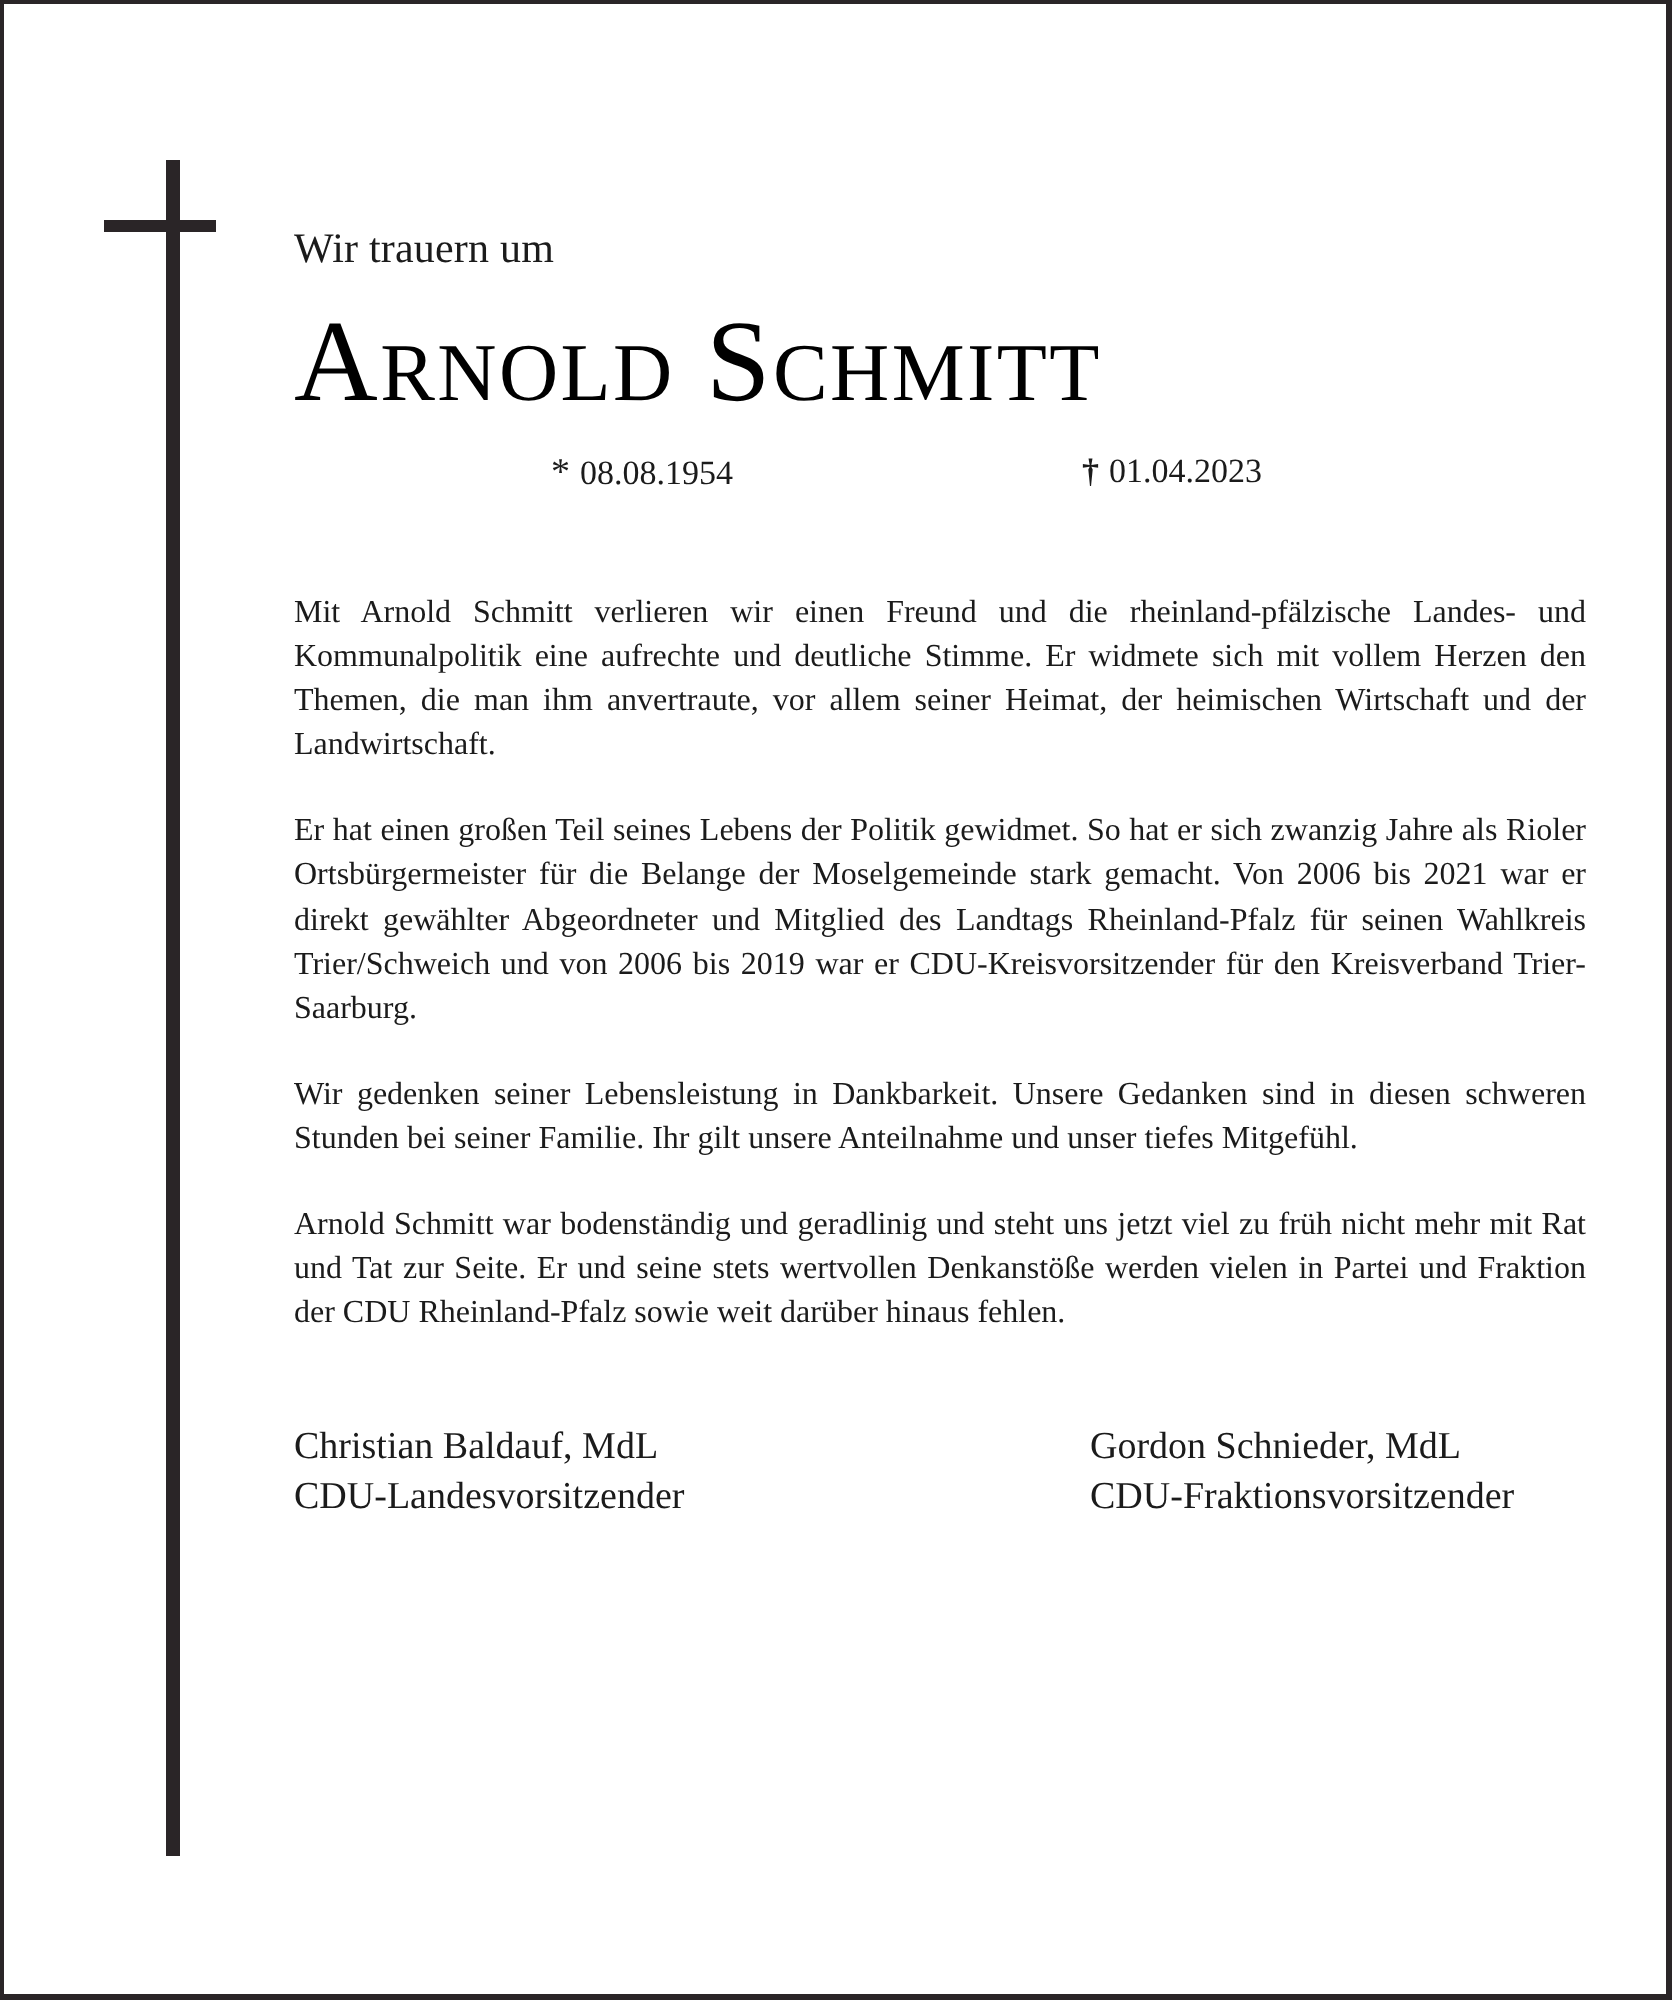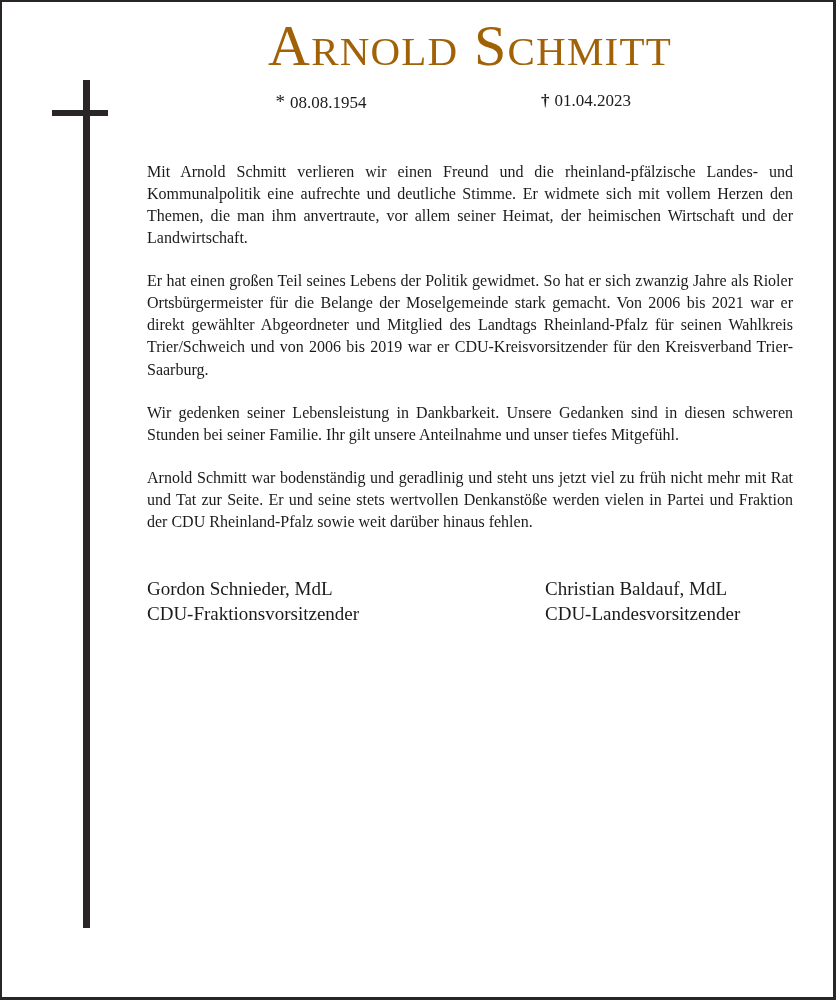--- a/index.html
+++ b/index.html
@@ -61,27 +61,27 @@
 
   .mourn-line {
     font-size: 21px;
     line-height: 1.2;
     letter-spacing: .1px;
     padding-top: 110px;
     color: #1b1b1b;
   }
 
   .deceased-name {
-    text-align: center;
+    text-align: left;
     font-variant: small-caps;
     font-size: 58px;
     line-height: 1.05;
     letter-spacing: 1.2px;
     margin-top: 14px;
-    color: #a16207;
+    color: #000000;
     white-space: nowrap;
   }
 
   .dates {
     display: flex;
     justify-content: center;
     margin-top: 14px;
     font-size: 17px;
     color: #1b1b1b;
   }
@@ -146,20 +146,21 @@
 
 <div class="notice">
 
   <div class="cross">
     <div class="cross-vertical"></div>
     <div class="cross-horizontal"></div>
   </div>
 
   <div class="content">
 
+    <div class="mourn-line">Wir trauern um</div>
 
     <div class="deceased-name">Arnold Schmitt</div>
 
     <div class="dates">
       <div class="date-birth">
         <span class="date-symbol star">*</span><span>08.08.1954</span>
       </div>
       <div class="date-death">
         <span class="date-symbol">†</span><span>01.04.2023</span>
       </div>
@@ -167,23 +168,23 @@
 
     <div class="body-copy">
       <p>Mit Arnold Schmitt verlieren wir einen Freund und die rheinland-pfälzische Landes- und Kommunalpolitik eine aufrechte und deutliche Stimme. Er widmete sich mit vollem Herzen den Themen, die man ihm anvertraute, vor allem seiner Heimat, der heimischen Wirtschaft und der Landwirtschaft.</p>
       <p>Er hat einen großen Teil seines Lebens der Politik gewidmet. So hat er sich zwanzig Jahre als Rioler Ortsbürgermeister für die Belange der Moselgemeinde stark gemacht. Von 2006 bis 2021 war er direkt gewählter Abgeordneter und Mitglied des Landtags Rheinland-Pfalz für seinen Wahlkreis Trier/Schweich und von 2006 bis 2019 war er CDU-Kreisvorsitzender für den Kreisverband Trier-Saarburg.</p>
       <p>Wir gedenken seiner Lebensleistung in Dankbarkeit. Unsere Gedanken sind in diesen schweren Stunden bei seiner Familie. Ihr gilt unsere Anteilnahme und unser tiefes Mitgefühl.</p>
       <p>Arnold Schmitt war bodenständig und geradlinig und steht uns jetzt viel zu früh nicht mehr mit Rat und Tat zur Seite. Er und seine stets wertvollen Denkanstöße werden vielen in Partei und Fraktion der CDU Rheinland-Pfalz sowie weit darüber hinaus fehlen.</p>
     </div>
 
     <div class="signatures">
       <div class="signature-block">
+        <span class="signature-name">Christian Baldauf, MdL</span>
+        <span class="signature-role">CDU-Landesvorsitzender</span>
+      </div>
+      <div class="signature-block">
         <span class="signature-name">Gordon Schnieder, MdL</span>
         <span class="signature-role">CDU-Fraktionsvorsitzender</span>
-      </div>
-      <div class="signature-block">
-        <span class="signature-name">Christian Baldauf, MdL</span>
-        <span class="signature-role">CDU-Landesvorsitzender</span>
       </div>
     </div>
 
   </div>
 </div>
 
 </body></html>

